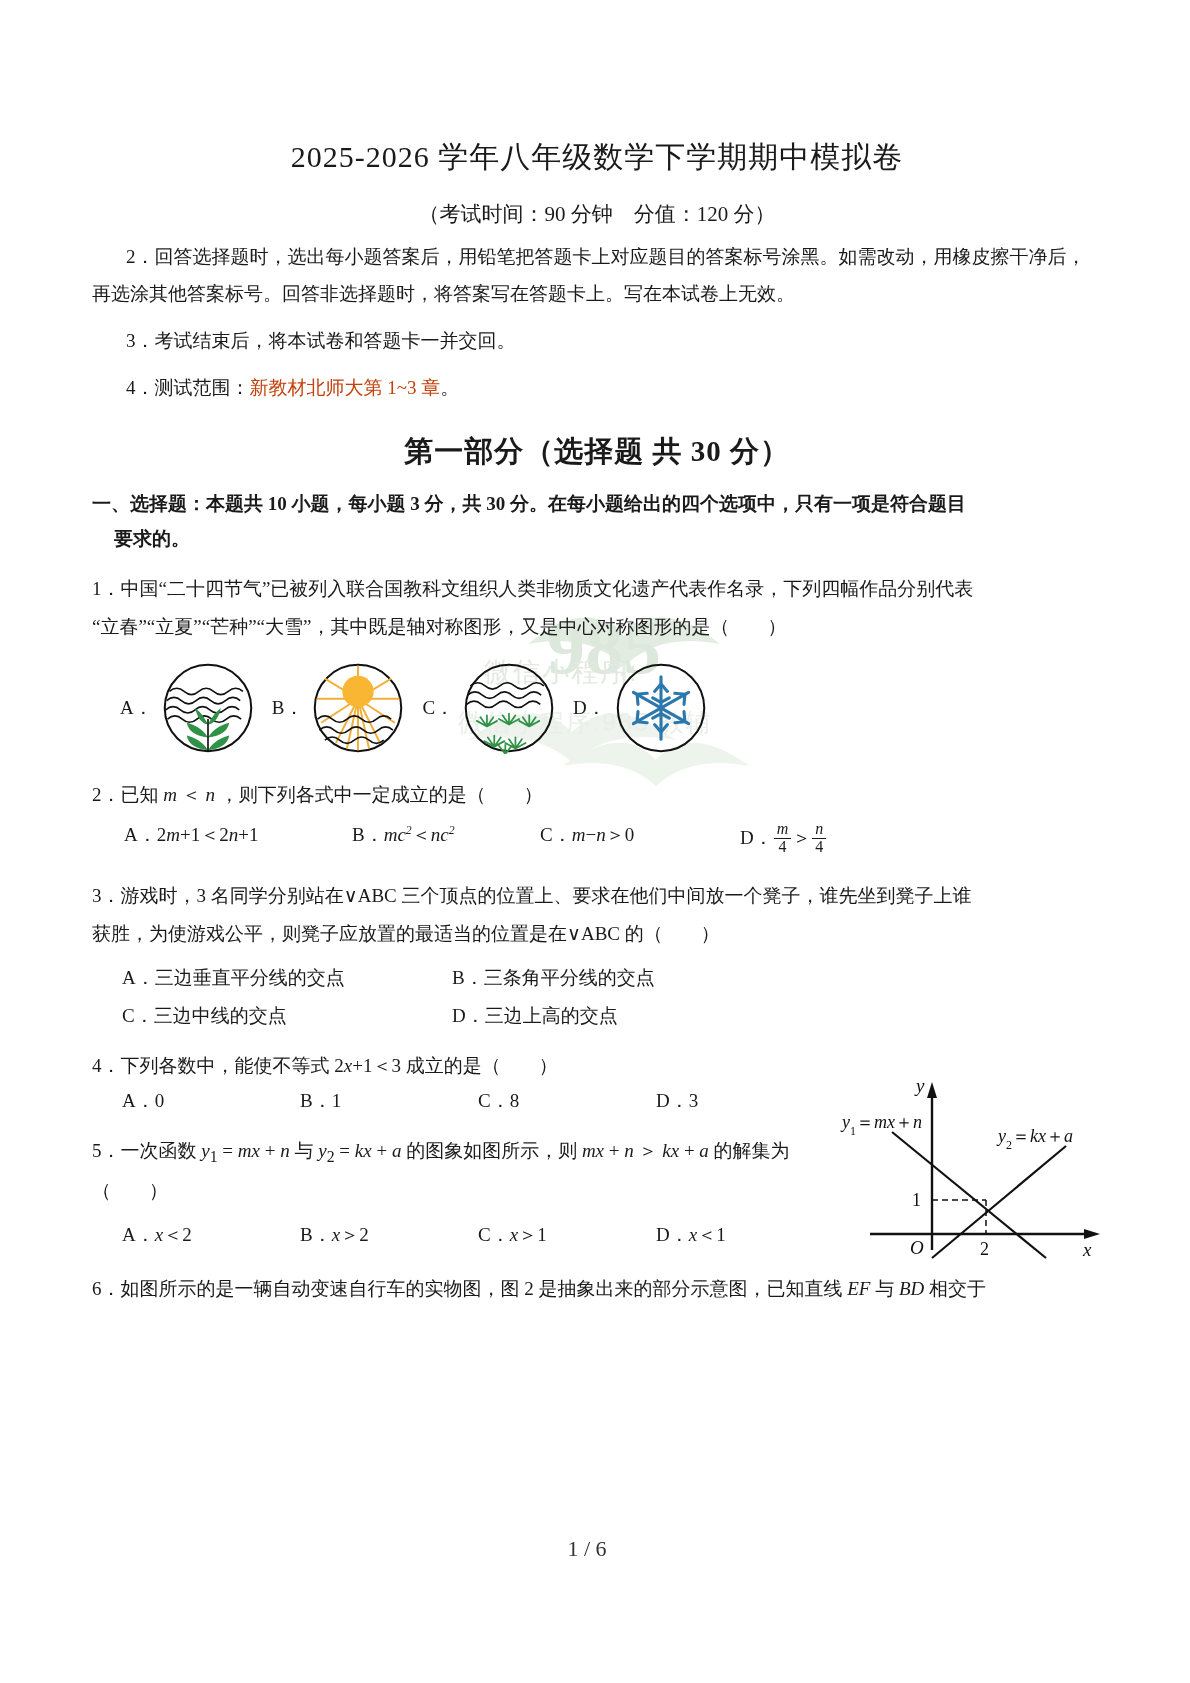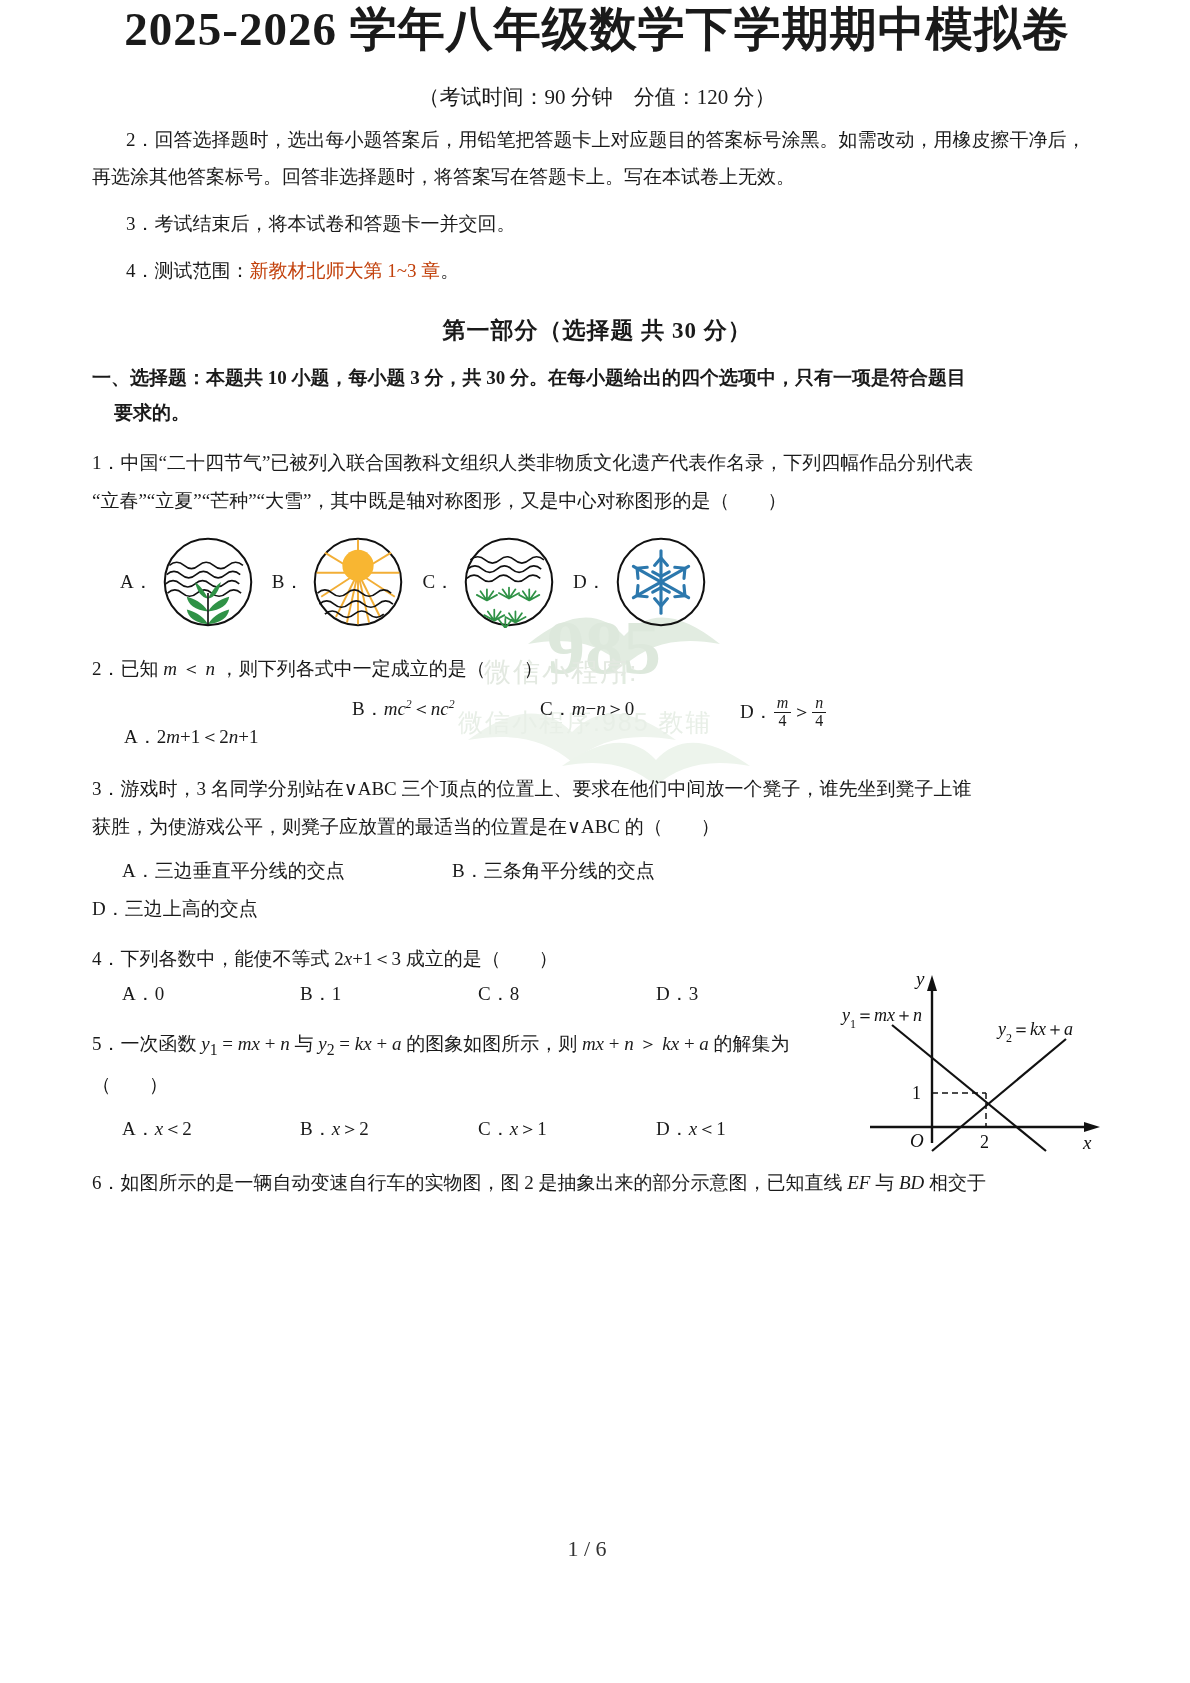--- a/index.html
+++ b/index.html
@@ -38,23 +38,24 @@
   }
   .wm-leaf{
     color:#dfeade;
     font-size:60px;
     white-space:nowrap;
   }
 
   
   .doc-title{
     text-align:center;
-    font-size:47px;
-    font-weight:700;
+    font-size:30px;
+    font-weight:400;
     letter-spacing:1px;
+    margin-top:138px;
     line-height:1.25;
     position:relative;z-index:2;
   }
   .doc-subtitle{
     text-align:center;
     font-size:21px;
     margin-top:24px;
     position:relative;z-index:2;font-family:Liberation Serif, serif;
   }
   .notice-title{
@@ -68,21 +69,21 @@
     line-height:1.95;
     text-indent:34px;
     margin-top:10px;
     position:relative;z-index:2;
   }
   .notice-item.wrap{text-indent:34px;}
   .red{color:#c2410c;}
 
   .part-title{
     text-align:center;
-    font-size:23px;
+    font-size:29px;
     font-weight:700;
     margin-top:26px;
     letter-spacing:1px;
     position:relative;z-index:2;
   }
   .section-lead{
     font-size:19px;
     font-weight:700;
     line-height:1.85;
     margin-top:14px;
@@ -336,21 +337,21 @@
           </svg>
         </span>
       </div>
 
     </div>
 
     <div class="q" style="margin-top:22px;">
       <span class="ln">2．已知 <i class="v">m</i> ＜ <i class="v">n</i> ，则下列各式中一定成立的是（　　）</span>
     </div>
     <div class="opts pad">
-      <span class="opt" style="width:228px;margin-top:28px;">A．2<i class="v">m</i>+1＜2<i class="v">n</i>+1</span>
+      <span class="opt" style="width:228px;">A．2<i class="v">m</i>+1＜2<i class="v">n</i>+1</span>
       <span class="opt" style="width:188px;">B．<i class="v">mc</i><sup class="ex">2</sup>＜<i class="v">nc</i><sup class="ex">2</sup></span>
       <span class="opt" style="width:200px;">C．<i class="v">m</i>−<i class="v">n</i>＞0</span>
       <span class="opt">D．<span class="mathfrac">
             <span class="num"><i class="v">m</i></span>
             <span class="den">4</span>
           </span>＞<span class="mathfrac">
             <span class="num"><i class="v">n</i></span>
             <span class="den">4</span>
           </span></span>
     </div>
@@ -358,20 +359,21 @@
     <div class="q" style="margin-top:20px;">
       <span class="ln">3．游戏时，3 名同学分别站在∨ABC 三个顶点的位置上、要求在他们中间放一个凳子，谁先坐到凳子上谁</span>
       <span class="ln2">获胜，为使游戏公平，则凳子应放置的最适当的位置是在∨ABC 的（　　）</span>
     </div>
     <div class="opts2">
       <div class="row">
         <span class="c1">A．三边垂直平分线的交点</span>
         <span class="c2">B．三条角平分线的交点</span>
       </div>
       <div class="row">
+        <span class="c1">C．三边中线的交点</span>
         <span class="c2">D．三边上高的交点</span>
       </div>
     </div>
 
     <div class="q" style="margin-top:18px;">
       <span class="ln">4．下列各数中，能使不等式 2<i class="v">x</i>+1＜3 成立的是（　　）</span>
     </div>
     <div class="opts4">
       <span class="cell">A．0</span>
       <span class="cell">B．1</span>

